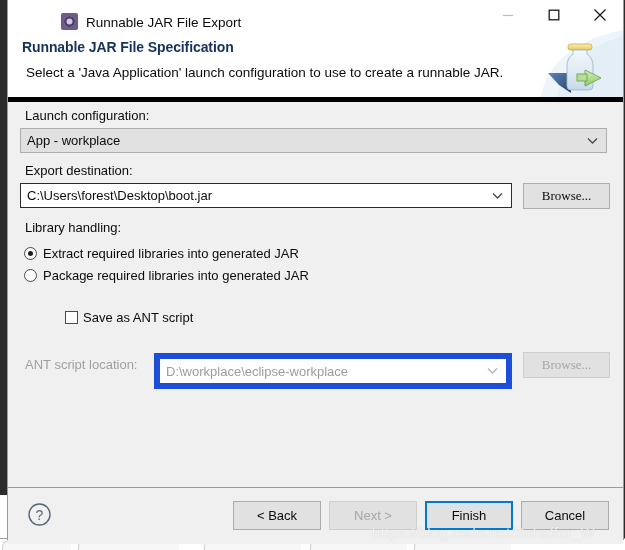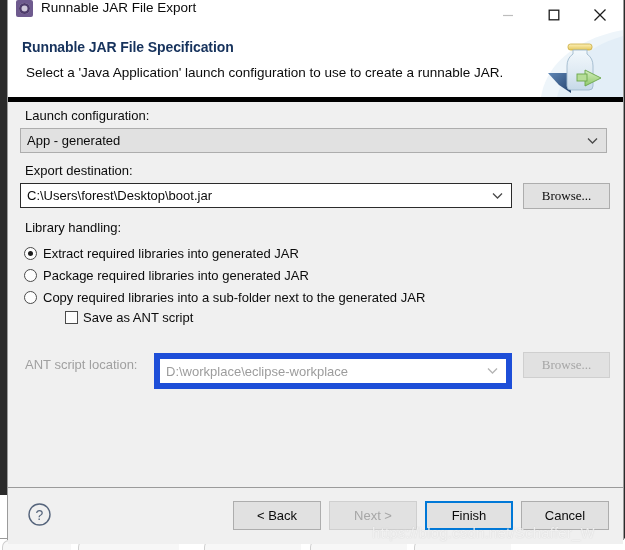--- a/index.html
+++ b/index.html
@@ -53,21 +53,22 @@
     border-top: none;
     box-sizing: border-box;
   }
 
   
   #title-bar {
     position: relative;
     height: 30px;
     background: #ffffff;
     display: flex;
-    align-items: flex-start;
+    align-items: flex-end;
+    padding-left: 45px;
   }
   #app-icon {
     width: 17px; height: 17px;
     margin-left: 8px; margin-right: 8px;
     background: #6e5a8e;
     border-radius: 2px;
     position: relative;
     flex: none;
   }
   #app-icon::before {
@@ -371,21 +372,21 @@
       <path d="M50 20 L64 20 L64 24 Q70 28 70 36 L70 56 Q70 60 66 60 L48 60 Q44 60 44 56 L44 36 Q44 28 50 24 Z" fill="url(#jarGrad)" stroke="#9fb9cd" stroke-width="0.9"></path>
       <path d="M62 40 L78 48 L62 56 Z" fill="url(#arrowGrad)" stroke="#6aa64a" stroke-width="0.9"></path>
       <rect x="54" y="44" width="10" height="7" fill="#b6dd98" stroke="#6aa64a" stroke-width="0.9"></rect>
     </svg>
   </div>
 
   <div id="dialog-body">
 
     <div class="field-label" style="left:17px; top:6px;">Launch configuration:</div>
     <div class="combo" id="launch-config-combo">
-      <span class="combo-text">App - generated</span>
+      <span class="combo-text">App - workplace</span>
       <span class="combo-arrow">
         <svg width="11" height="7" viewBox="0 0 11 7">
             <polyline points="1,1 5.5,5.5 10,1" fill="none" stroke="#4a4a4a" stroke-width="1.3"></polyline>
           </svg>
       </span>
     </div>
 
     <div class="field-label" style="left:17px; top:61px;">Export destination:</div>
     <div class="combo" id="export-destination-combo">
       <span class="combo-text">C:\Users\forest\Desktop\boot.jar</span>
@@ -400,24 +401,20 @@
     <div class="field-label" style="left:17px; top:118px;">Library handling:</div>
 
     <div class="radio-row" style="top:144px;">
       <span class="radio-mark checked"></span>
       <span>Extract required libraries into generated JAR</span>
     </div>
     <div class="radio-row" style="top:166px;">
       <span class="radio-mark"></span>
       <span>Package required libraries into generated JAR</span>
     </div>
-    <div class="radio-row" style="top:188px;">
-      <span class="radio-mark"></span>
-      <span>Copy required libraries into a sub-folder next to the generated JAR</span>
-    </div>
 
     <div id="save-ant-row">
       <span class="check-mark"></span>
       <span>Save as ANT script</span>
     </div>
 
     <div class="field-label disabled" style="left:17px; top:255px;">ANT script location:</div>
     <div class="combo" id="ant-location-combo">
       <span class="combo-text">D:\workplace\eclipse-workplace</span>
       <span class="combo-arrow">

